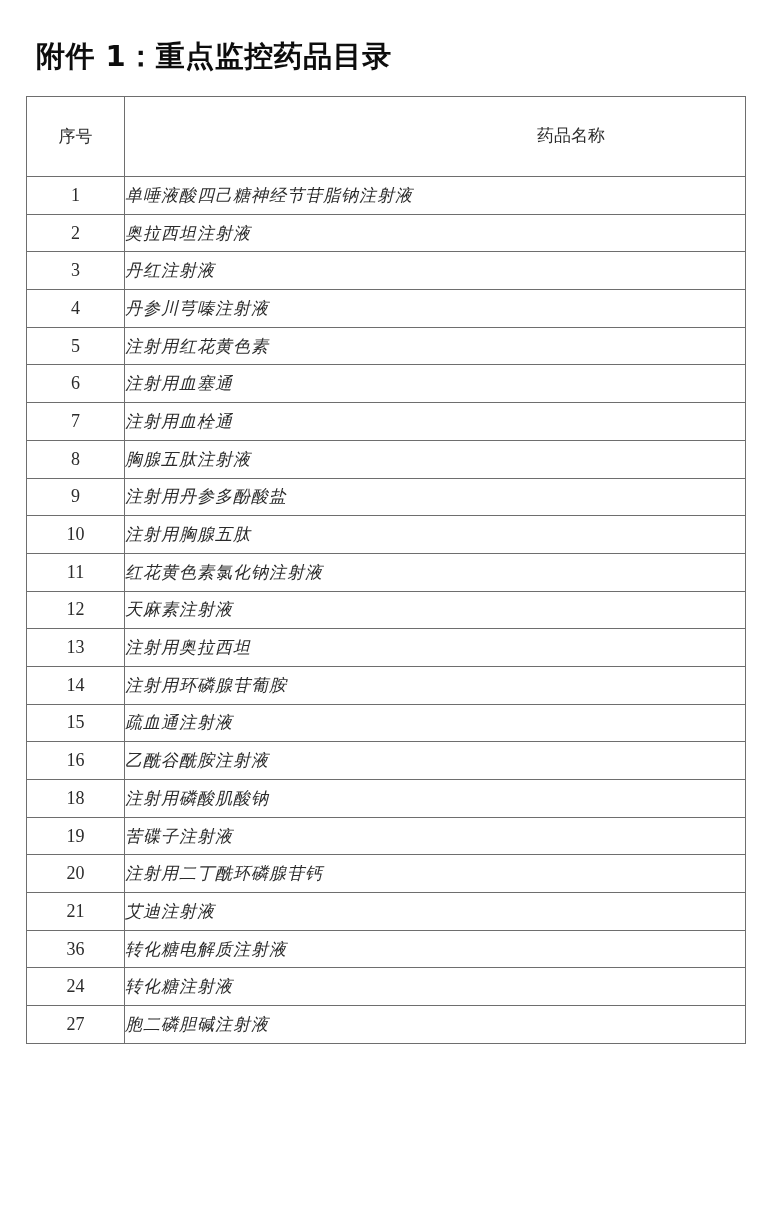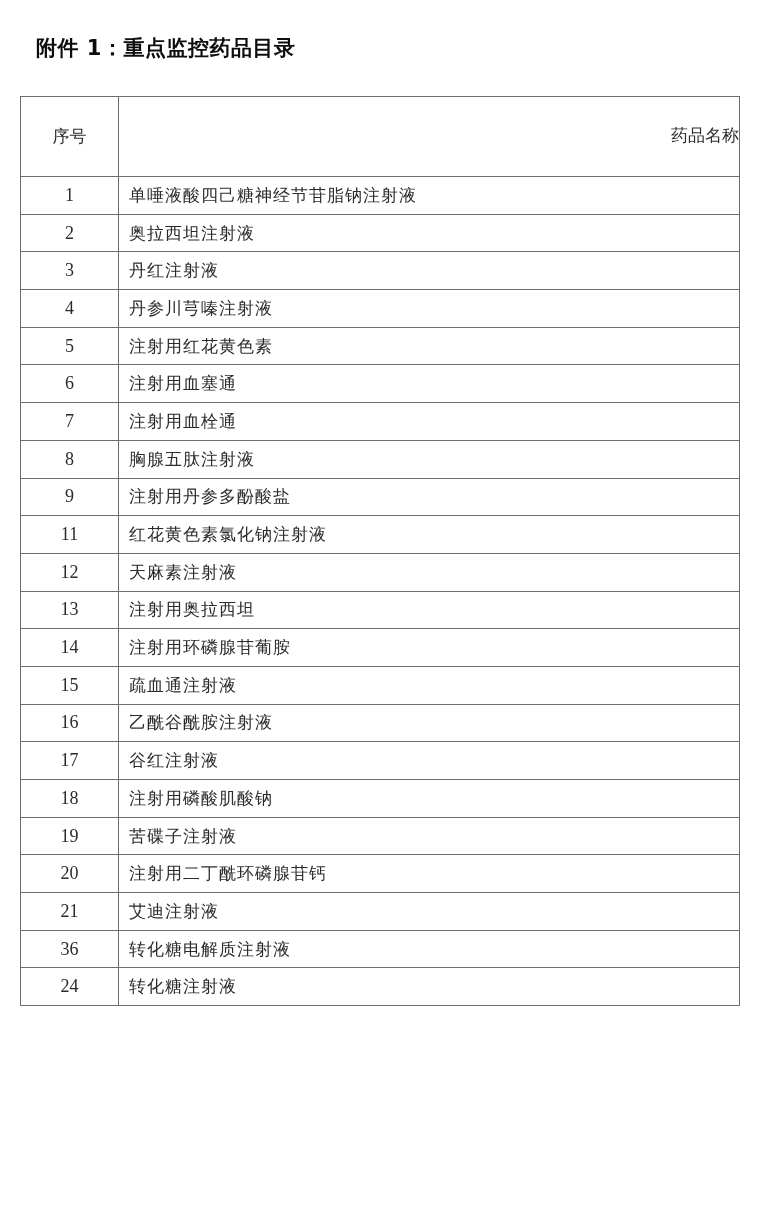--- a/index.html
+++ b/index.html
@@ -11,72 +11,73 @@
       width: 773px;
       height: 1210px;
       position: relative;
       overflow: hidden;
       font-family: "DejaVu Serif", "Liberation Serif", serif;
       color: #1a1a1a;
     }
     .page-title {
       position: absolute;
       left: 36px;
-      top: 28px;
+      top: 36px;
       font-family: "DejaVu Sans", "Liberation Sans", sans-serif;
       font-weight: bold;
-      font-size: 21px;
+      font-size: 29px;
       line-height: 40px;
       color: #0d0d0d;
       letter-spacing: 0.5px;
       white-space: nowrap;
     }
     .drug-table {
       position: absolute;
-      left: 20px;
+      left: 26px;
       top: 96px;
       width: 719px;
       border-collapse: collapse;
       table-layout: fixed;
     }
     .drug-table th,
     .drug-table td {
       border: 1px solid #6e6e6e;
       padding: 0;
       font-weight: normal;
       color: #2b2b2b;
     }
     .drug-table thead th {
       height: 77px;
       font-size: 17px;
       text-align: center;
       vertical-align: middle;
     }
     .drug-table thead th.col-name {
-      text-align: right;
+      text-align: center;
       padding-left: 272px;
       vertical-align: middle;
       padding-bottom: 2px;
       margin-left: 39px;
     }
     .drug-table col.c-idx { width: 98px; }
     .drug-table col.c-name { width: 621px; }
     .drug-table tbody td {
       height: 36.7px;
       font-size: 17px;
       vertical-align: middle;
     }
     .drug-table tbody td.idx {
       text-align: center;
       font-family: "Liberation Serif", "DejaVu Serif", serif;
       font-size: 18px;
     }
     .drug-table tbody td.name {
-      padding-left: 10px;
+      padding-left: 0;
       letter-spacing: 1px;
+      font-style: italic;
     }
   </style>
 </head>
 <body>
 
 <div class="page-title">附件 1：重点监控药品目录</div>
 
 <table class="drug-table">
   <colgroup>
     <col class="c-idx">
@@ -119,20 +120,24 @@
       </tr>
     <tr>
         <td class="idx">8</td>
         <td class="name">胸腺五肽注射液</td>
       </tr>
     <tr>
         <td class="idx">9</td>
         <td class="name">注射用丹参多酚酸盐</td>
       </tr>
     <tr>
+        <td class="idx">10</td>
+        <td class="name">注射用胸腺五肽</td>
+      </tr>
+    <tr>
         <td class="idx">11</td>
         <td class="name">红花黄色素氯化钠注射液</td>
       </tr>
     <tr>
         <td class="idx">12</td>
         <td class="name">天麻素注射液</td>
       </tr>
     <tr>
         <td class="idx">13</td>
         <td class="name">注射用奥拉西坦</td>
@@ -141,24 +146,20 @@
         <td class="idx">14</td>
         <td class="name">注射用环磷腺苷葡胺</td>
       </tr>
     <tr>
         <td class="idx">15</td>
         <td class="name">疏血通注射液</td>
       </tr>
     <tr>
         <td class="idx">16</td>
         <td class="name">乙酰谷酰胺注射液</td>
-      </tr>
-    <tr>
-        <td class="idx">17</td>
-        <td class="name">谷红注射液</td>
       </tr>
     <tr>
         <td class="idx">18</td>
         <td class="name">注射用磷酸肌酸钠</td>
       </tr>
     <tr>
         <td class="idx">19</td>
         <td class="name">苦碟子注射液</td>
       </tr>
     <tr>
@@ -170,14 +171,18 @@
         <td class="name">艾迪注射液</td>
       </tr>
     <tr>
         <td class="idx">36</td>
         <td class="name">转化糖电解质注射液</td>
       </tr>
     <tr>
         <td class="idx">24</td>
         <td class="name">转化糖注射液</td>
       </tr>
+    <tr>
+        <td class="idx">27</td>
+        <td class="name">胞二磷胆碱注射液</td>
+      </tr>
   </tbody>
 </table>
 
 </body></html>

